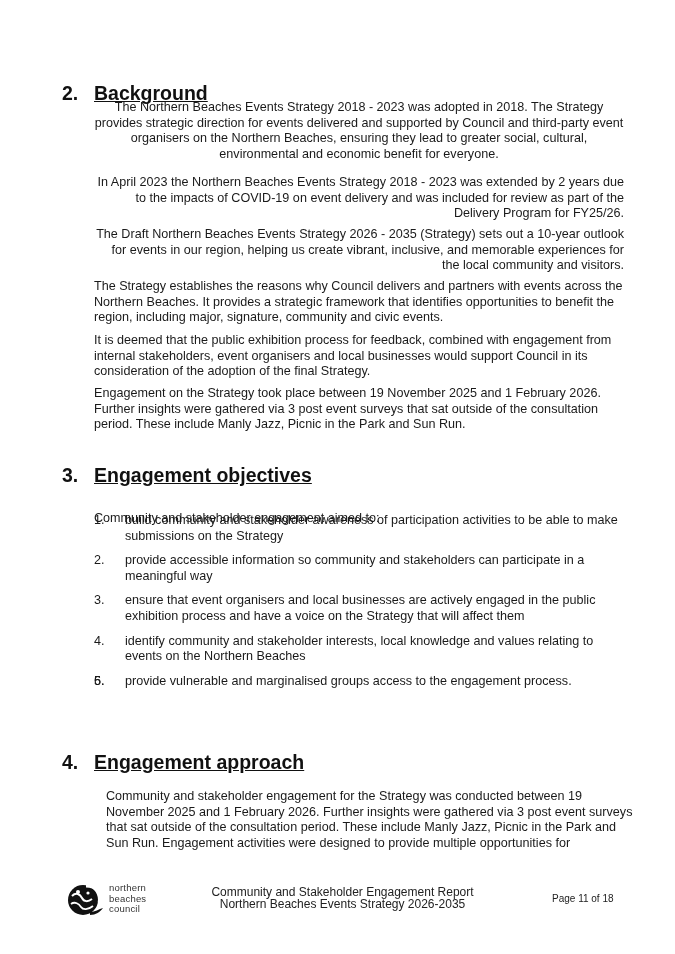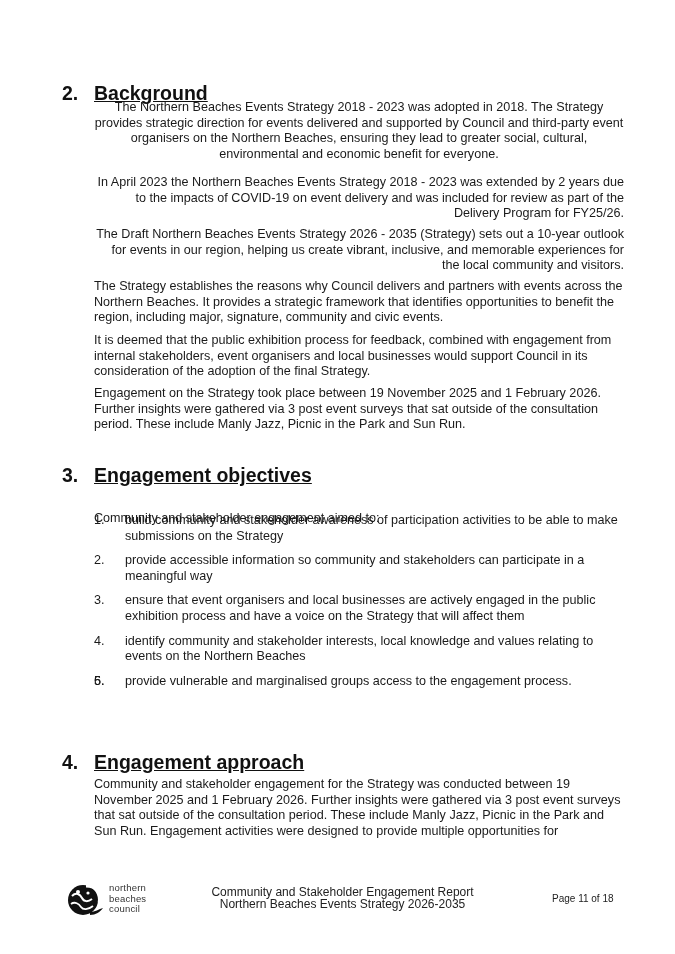--- a/index.html
+++ b/index.html
@@ -63,21 +63,21 @@
     <li>
       <span class="lnum">6.</span>
       <span>provide vulnerable and marginalised groups access to the engagement process.</span>
     </li>
   </ul>
 
   <div class="heading" style="top:751px;">
     <span class="num">4.</span>
     <span class="title">Engagement approach</span>
   </div>
-  <p class="para" style="top:777px;margin:0;">Community and stakeholder engagement for the Strategy was conducted between 19 November 2025 and 1 February 2026.  Further insights were gathered via 3 post event surveys that sat outside of the consultation period. These include Manly Jazz, Picnic in the Park and Sun Run. Engagement activities were designed to provide multiple opportunities for</p>
+  <p class="para" style="top:777px;margin:12px;">Community and stakeholder engagement for the Strategy was conducted between 19 November 2025 and 1 February 2026.  Further insights were gathered via 3 post event surveys that sat outside of the consultation period. These include Manly Jazz, Picnic in the Park and Sun Run. Engagement activities were designed to provide multiple opportunities for</p>
 
   <div class="footer">
     <svg class="logo" viewBox="0 0 38 36">
       <circle cx="17" cy="18" r="15" fill="#111"></circle>
       <path d="M20 4 C30 4 37 12 33 20" stroke="#fff" stroke-width="3" fill="none"></path>
       <path d="M6 14 C10 10 14 12 16 16 C18 20 22 20 26 17" stroke="#fff" stroke-width="2" fill="none"></path>
       <path d="M5 22 C9 19 13 22 15 25 C17 28 22 28 27 24" stroke="#fff" stroke-width="1.8" fill="none"></path>
       <circle cx="12" cy="10" r="2" fill="#fff"></circle>
       <circle cx="22" cy="11" r="1.6" fill="#fff"></circle>
       <path d="M24 30 C29 30 33 27 37 26 C34 30 30 33 24 33 Z" fill="#111"></path>

